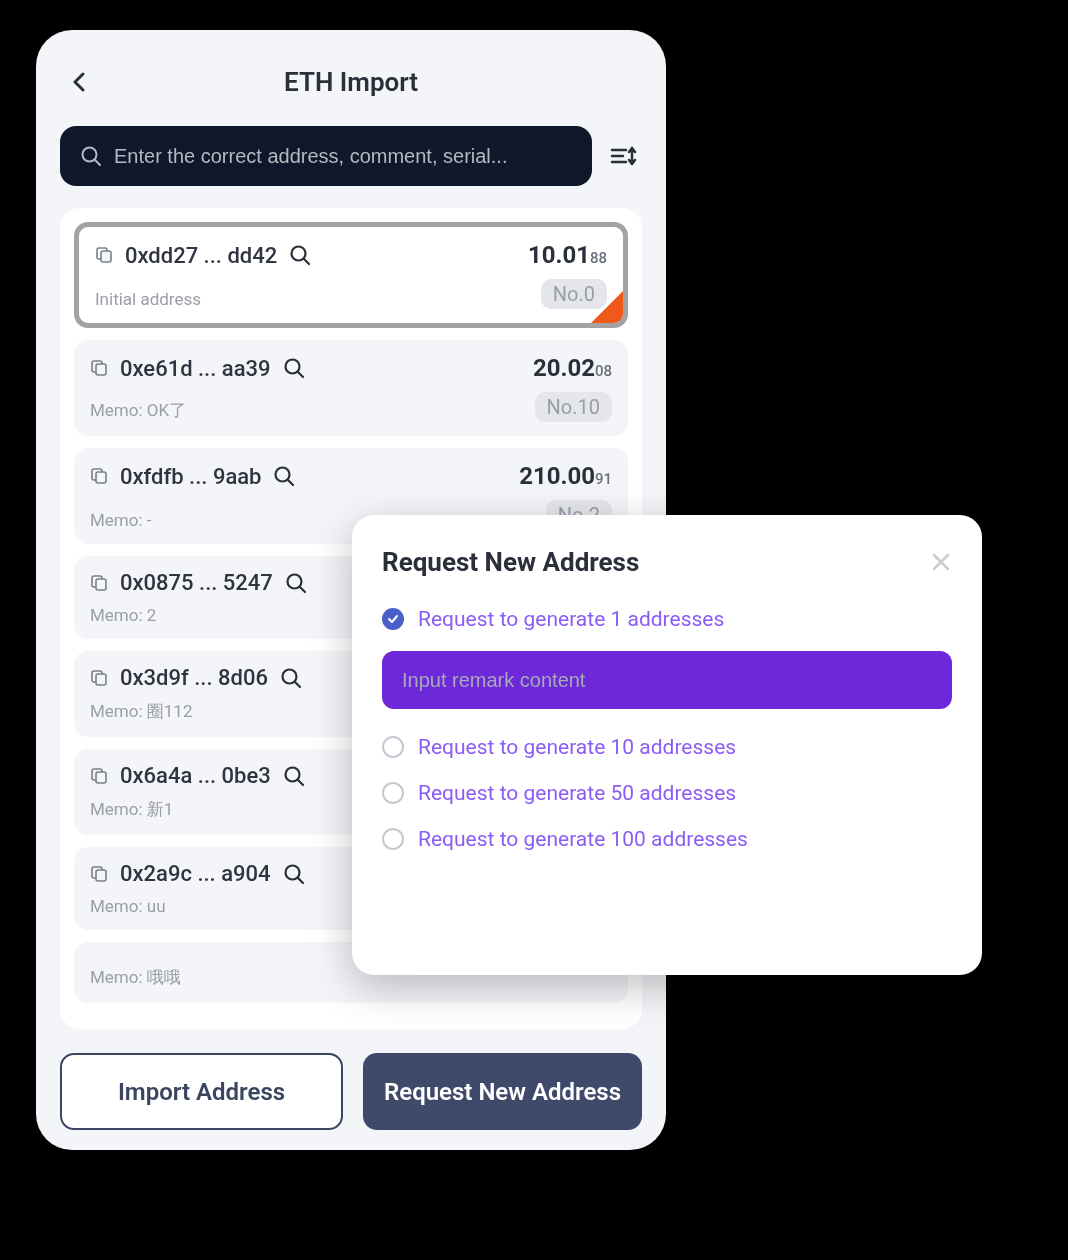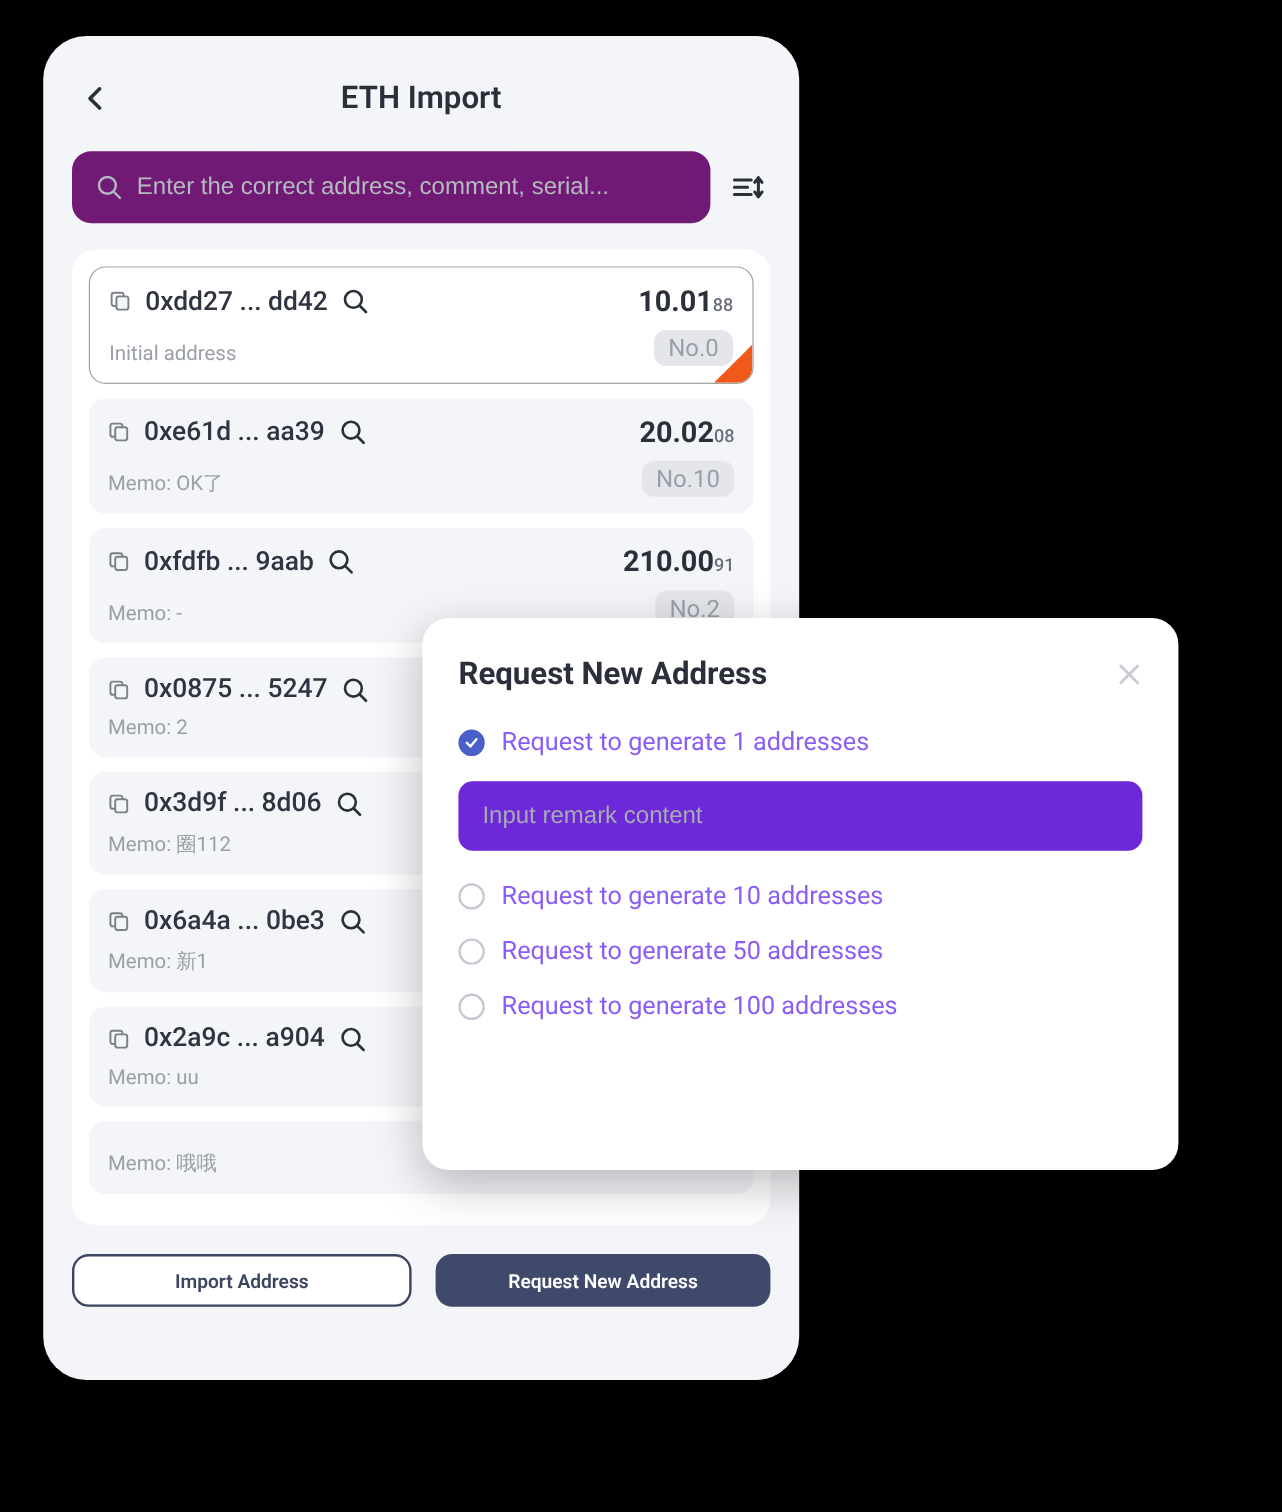--- a/index.html
+++ b/index.html
@@ -48,21 +48,21 @@
   color: #2a2f3a;
 }
 .search-row {
   display: flex;
   align-items: center;
   gap: 14px;
   margin-bottom: 22px;
 }
 .search-box {
   flex: 1;
-  background: #701a75;
+  background: #0f172a;
   border-radius: 16px;
   height: 60px;
   display: flex;
   align-items: center;
   padding: 0 20px;
   gap: 12px;
 }
 .search-input {
   flex: 1;
   border: none;
@@ -88,21 +88,21 @@
 .address-card {
   background: #f4f5f9;
   border-radius: 14px;
   padding: 14px 16px;
   margin-bottom: 12px;
   position: relative;
   overflow: hidden;
 }
 .address-card.selected {
   background: #fff;
-  border: 1px solid #a3a3a3;
+  border: 5px solid #a3a3a3;
 }
 .address-card.selected::after {
   content: "";
   position: absolute;
   right: 0;
   bottom: 0;
   width: 0;
   height: 0;
   border-left: 32px solid transparent;
   border-bottom: 32px solid #ef5a1a;
@@ -156,23 +156,23 @@
   font-size: 20px;
   color: #9a9ea6;
 }
 .bottom-bar {
   display: flex;
   gap: 20px;
   margin-top: 24px;
 }
 .btn {
   flex: 1;
-  height: 44px;
+  height: 77px;
   border-radius: 14px;
-  font-size: 16px;
+  font-size: 24px;
   font-weight: 600;
   display: flex;
   align-items: center;
   justify-content: center;
   cursor: pointer;
 }
 .btn-outline {
   border: 2px solid #3b4560;
   color: #3b4560;
   background: #fff;

